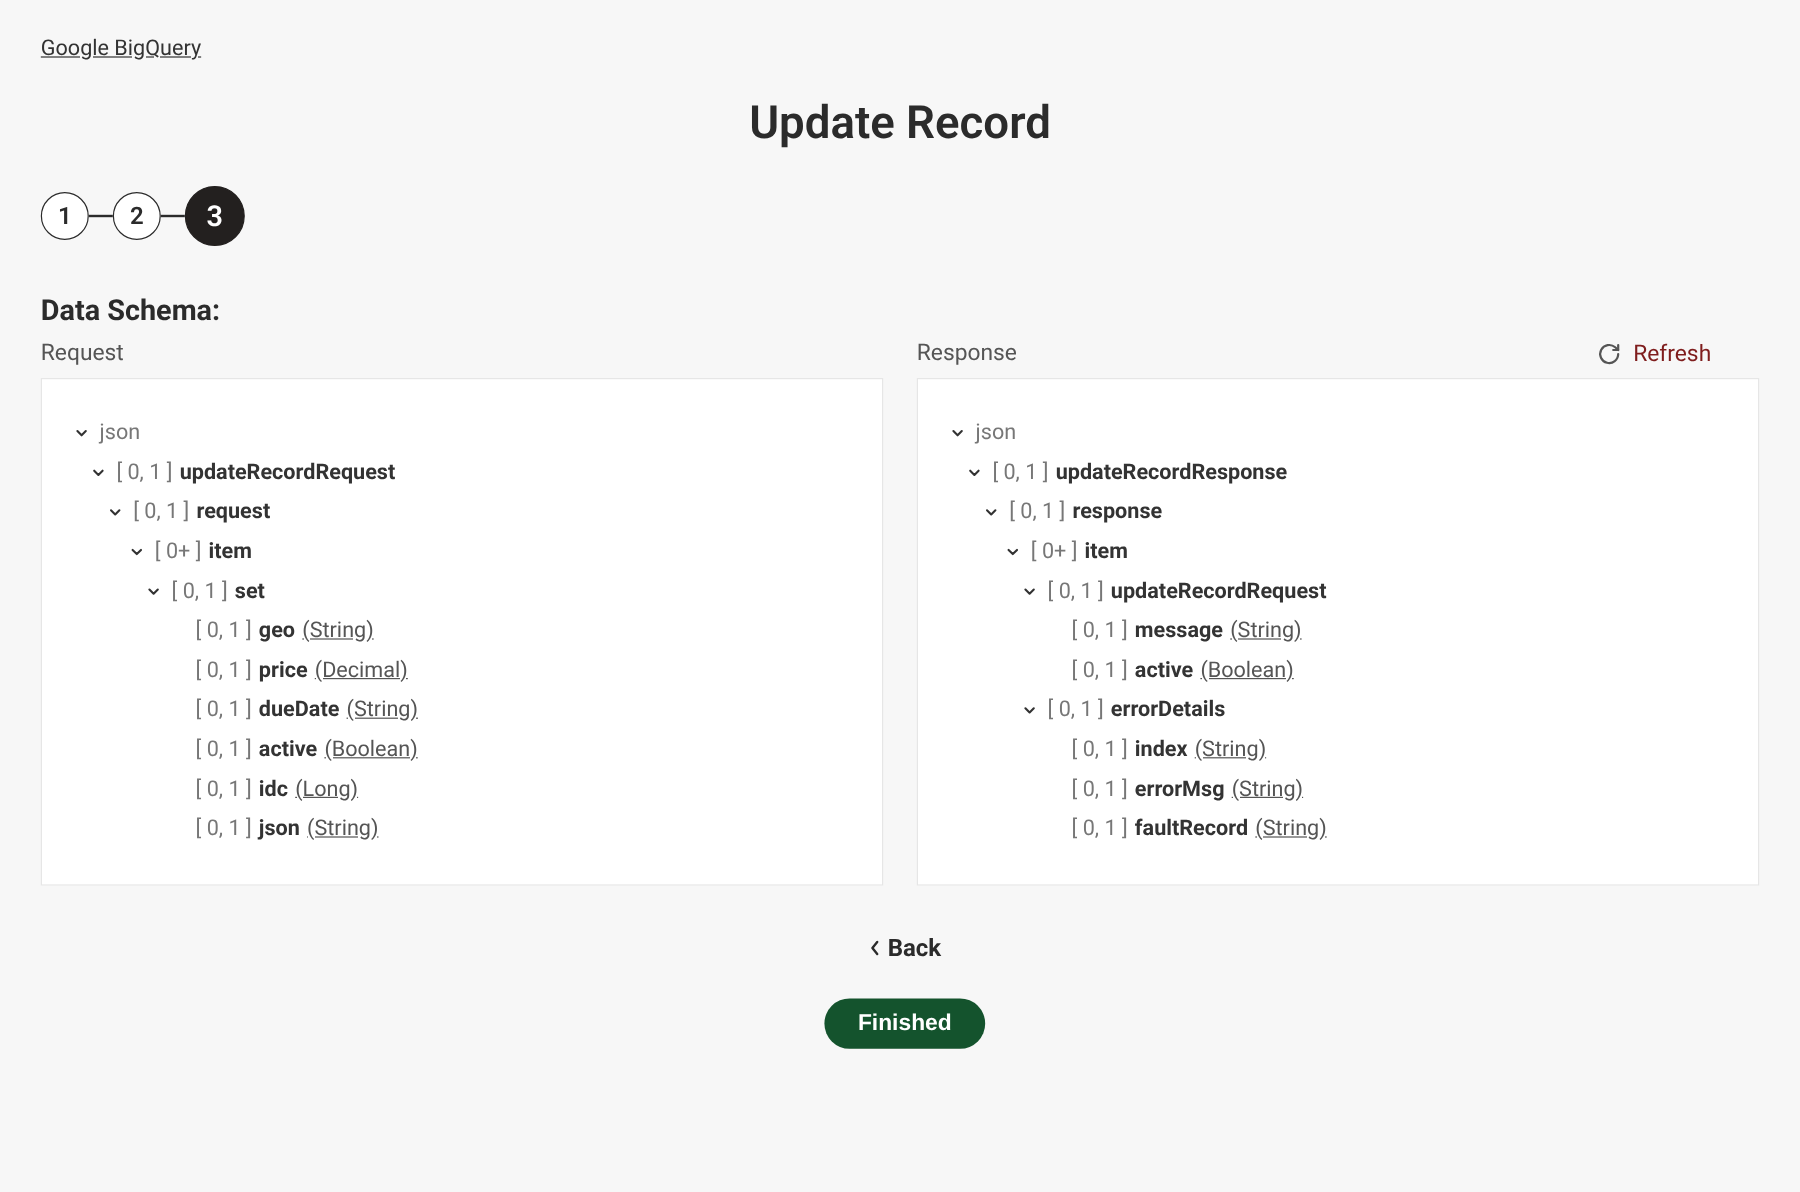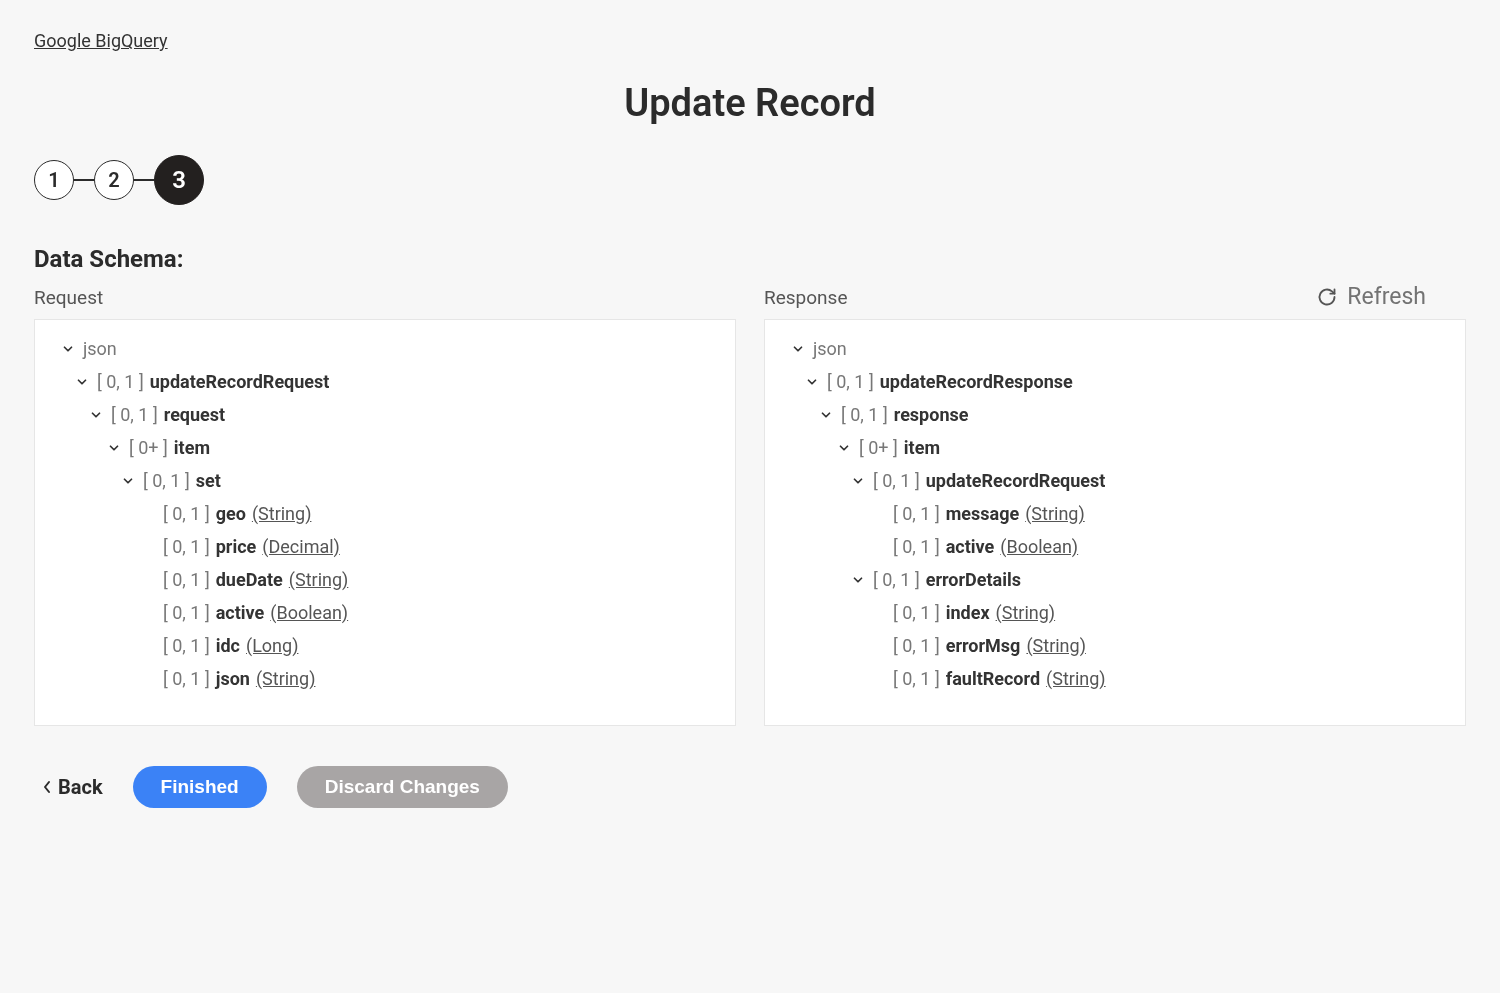--- a/index.html
+++ b/index.html
@@ -62,42 +62,42 @@
   .refresh-row {
     display: flex;
     justify-content: flex-end;
     margin-bottom: 4px;
     padding-right: 40px;
   }
   .refresh-btn {
     display: flex;
     align-items: center;
     gap: 10px;
-    color: #737373;
-    font-size: 23px;
+    color: #7f1d1d;
+    font-size: 19px;
     cursor: pointer;
   }
   .refresh-icon svg { display:block; }
   .columns {
     display: flex;
     gap: 28px;
   }
   .col {
     flex: 1;
   }
   .col-label {
     font-size: 19px;
     color: #555;
     margin-bottom: 10px;
     margin-top: -28px;
   }
   .panel {
     background: #fff;
     border: 1px solid #e6e6e6;
-    padding: 12px 24px 30px 24px;
+    padding: 28px 24px 30px 24px;
     min-height: 300px;
   }
   .tree-row {
     display: flex;
     align-items: center;
     gap: 6px;
     padding: 6px 0;
     font-size: 18px;
     color: #333;
   }
@@ -128,40 +128,41 @@
   .indent-3 { padding-left: 46px; }
   .indent-4 { padding-left: 60px; }
   .indent-5 { padding-left: 80px; }
   .leaf-spacer { width: 18px; }
   .button-row {
     margin-top: 40px;
     display: flex;
     align-items: center;
     gap: 30px;
     padding-left: 8px;
+    flex-direction: column;
   }
   .back-link {
     display: flex;
     align-items: center;
     gap: 6px;
     font-weight: 700;
     font-size: 20px;
     color: #2b2b2b;
     cursor: pointer;
   }
   .btn {
     border: none;
     border-radius: 22px;
     padding: 10px 28px;
     font-size: 19px;
     font-weight: 600;
     cursor: pointer;
   }
   .btn-primary {
-    background: #3b82f6;
+    background: #14532d;
     color: #fff;
   }
   .btn-secondary {
     background: #a8a5a5;
     color: #fff;
   }
 </style>
 </head>
 <body>
 
@@ -372,17 +373,16 @@
 <div class="button-row">
   <div class="back-link">
     <span>
       <svg width="10" height="14" viewBox="0 0 8 14" fill="none" stroke="#2b2b2b" stroke-width="2" stroke-linecap="round" stroke-linejoin="round">
           <polyline points="6 2 2 7 6 12"></polyline>
         </svg>
     </span>
     <span>Back</span>
   </div>
   <button class="btn btn-primary">Finished</button>
-  <button class="btn btn-secondary">Discard Changes</button>
 </div>
 
 
 
 
 </body></html>

